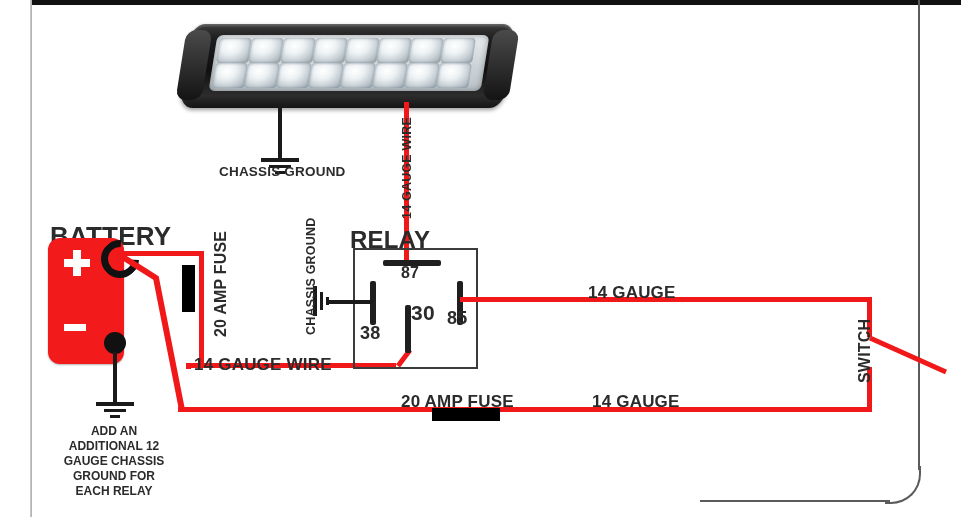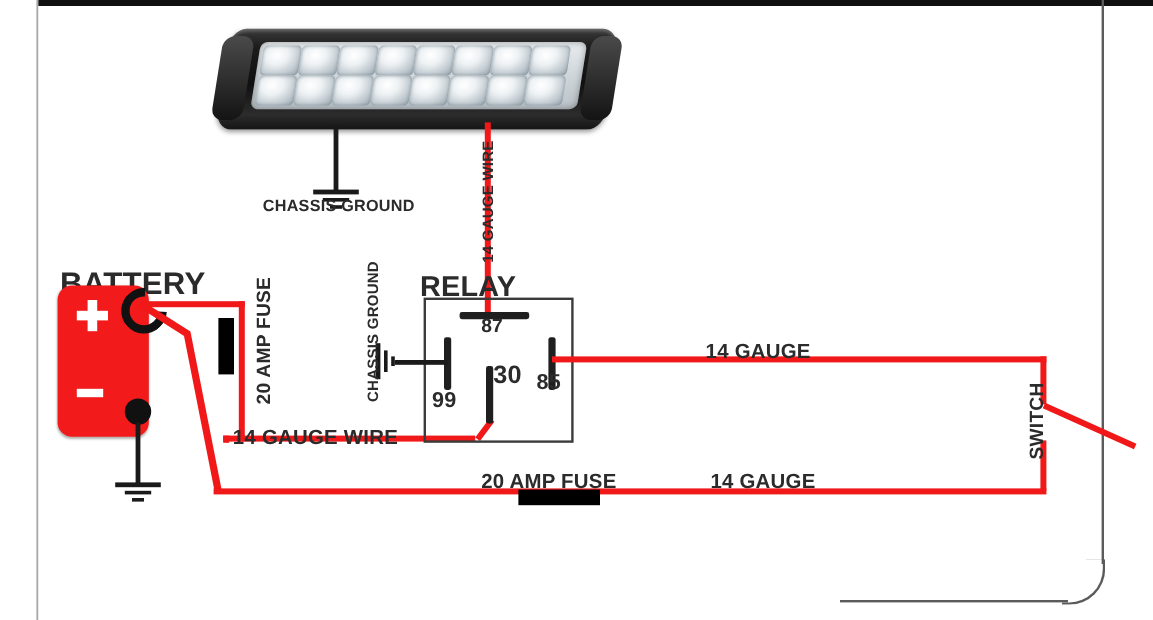--- a/index.html
+++ b/index.html
@@ -149,20 +149,27 @@
   </div>
   <div class="term-pos"></div>
   <div class="term-neg"></div>
 
   <div class="wire-blk v" style="left:113px;top:352px;height:52px;"></div>
   <div class="gnd" style="left:96px;top:402px;">
     <i class="g1"></i>
       <i class="g2"></i>
       <i class="g3"></i>
   </div>
+  <div class="multiline" style="left:48px;top:424px;width:132px;font-size:12px;">
+    <div>ADD AN</div>
+    <div>ADDITIONAL 12</div>
+    <div>GAUGE CHASSIS</div>
+    <div>GROUND FOR</div>
+    <div>EACH RELAY</div>
+  </div>
 
   <div class="wire-red h" style="left:116px;top:251px;width:88px;"></div>
   <div class="wire-red v" style="left:199px;top:251px;height:117px;"></div>
   <div class="fuse-v"></div>
   <div class="lbl vert" style="left:212px;top:337px;font-size:16px;transform:rotate(-90deg);transform-origin:left top;">20 AMP FUSE</div>
 
   <div class="wire-red h" style="left:186px;top:363px;width:210px;"></div>
   <div class="wire-red v" style="left:186px;top:363px;height:6px;"></div>
 
   <svg style="position:absolute;left:380px;top:332px;width:40px;height:40px;overflow:visible;">
@@ -171,21 +178,21 @@
   </svg>
   <div class="lbl" style="left:194px;top:355px;font-size:17px;">14 GAUGE WIRE</div>
 
   <div class="lbl" style="left:350px;top:226px;font-size:24px;">RELAY</div>
   <div class="relay-box"></div>
 
   <div class="term-bar-h" style="left:383px;top:260px;width:58px;"></div>
   <div class="lbl" style="left:401px;top:264px;font-size:16px;">87</div>
 
   <div class="term-bar-v" style="left:370px;top:281px;height:44px;"></div>
-  <div class="lbl" style="left:360px;top:323px;font-size:18px;">99</div>
+  <div class="lbl" style="left:360px;top:323px;font-size:18px;">38</div>
 
   <div class="term-bar-v" style="left:405px;top:305px;height:48px;"></div>
   <div class="lbl" style="left:394px;top:301px;font-size:21px;margin-left:17px;">30</div>
 
   <div class="term-bar-v" style="left:457px;top:281px;height:44px;"></div>
   <div class="lbl" style="left:447px;top:308px;font-size:18px;">85</div>
 
   <div class="wire-blk h" style="left:329px;top:300px;width:44px;"></div>
   <div class="gnd-rot" style="left:313px;top:284px;width:34px;height:34px;">
     <div style="position:absolute;left:0;top:0;width:34px;">

